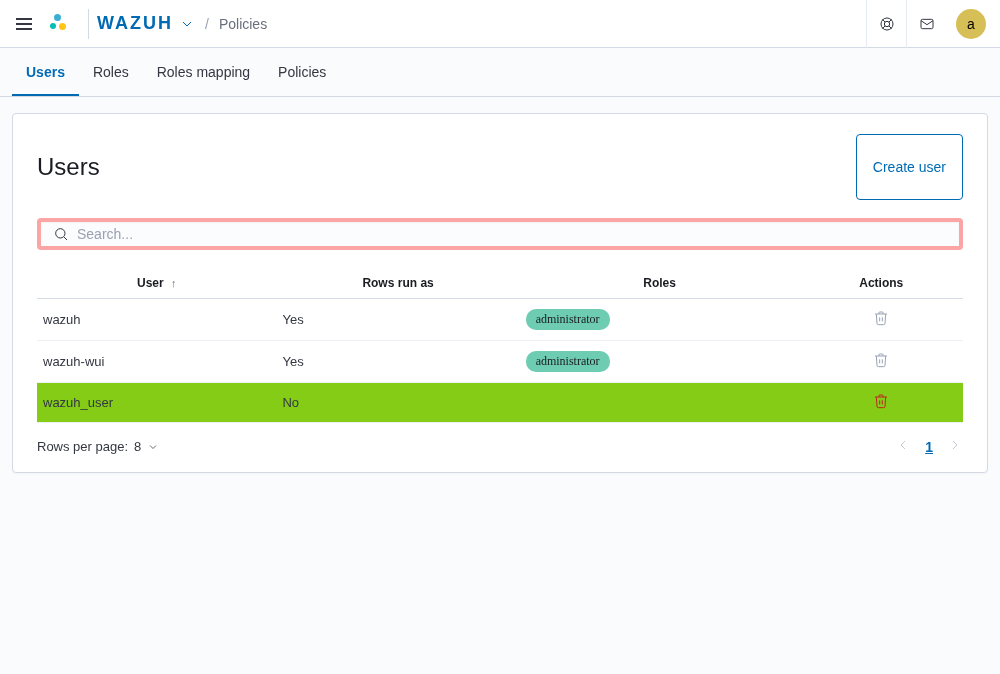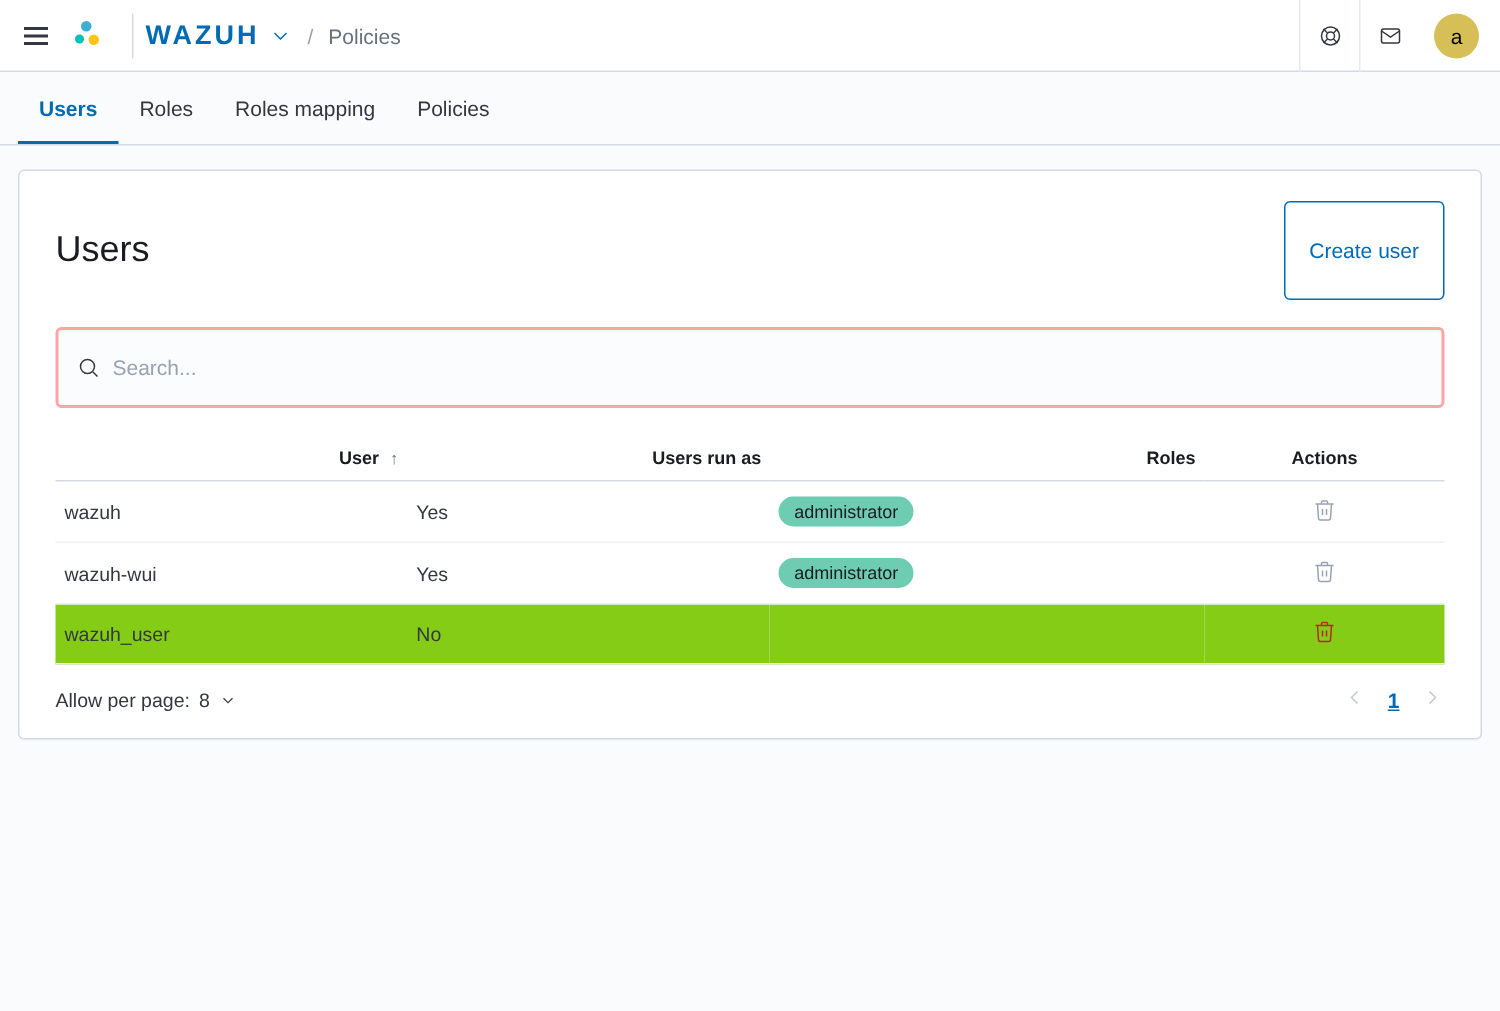--- a/index.html
+++ b/index.html
@@ -79,39 +79,39 @@
     box-shadow: 0 1px 2px rgba(0,0,0,0.03);
   }
   .panel-head { display:flex; align-items:center; justify-content:space-between; }
   .panel-title { font-size:24px; font-weight:500; color:#1a1c21; }
   .btn-outline {
     border:1px solid #006bb4; color:#006bb4; background:#fff; border-radius:4px;
     padding:24px 16px; font-size:14px; cursor:pointer;
   }
   .search-wrap {
     margin-top:18px; display:flex; align-items:center; gap:8px;
-    border:2px solid #fca5a5; background:#fbfcfd; border-radius:4px; padding:17px 12px;
+    border:4px solid #fca5a5; background:#fbfcfd; border-radius:4px; padding:4px 12px;
     box-shadow: inset 0 1px 2px rgba(0,0,0,0.04);
   }
   .search-wrap input {
     border:none; background:transparent; outline:none; flex:1; font-size:14px; color:#343741;
   }
   .search-wrap input::placeholder { color:#98a2b3; }
   table.data { width:100%; border-collapse:collapse; margin-top:18px; }
   table.data th {
-    text-align:right; font-size:12px; font-weight:700; color:#1a1c21;
+    text-align:center; font-size:12px; font-weight:700; color:#1a1c21;
     padding:8px 6px; border-bottom:1px solid #d3dae6;
   }
   table.data th:last-child, table.data td:last-child { text-align:center; }
   table.data td {
     padding:10px 6px; border-bottom:1px solid #eef0f5; font-size:13px; color:#343741;
   }
   tr.hover td { background:#84cc16; }
   .badge {
-    display:inline-block; background:#6dccb1; color:#1a1c21; padding:3px 10px; border-radius:10px; font-size:12px;
+    display:inline-block; background:#6dccb1; color:#1a1c21; padding:3px 10px; border-radius:10px; font-size:12px;font-family:Liberation Serif, serif;
   }
   .trash { color:#98a2b3; cursor:pointer; display:inline-flex; }
   tr.hover .trash { color:#bd271e; }
   .table-foot {
     display:flex; align-items:center; justify-content:space-between; margin-top:14px;
   }
   .rows-sel { display:flex; align-items:center; gap:6px; font-size:13px; color:#343741; cursor:pointer;}
   .pager { display:flex; align-items:center; gap:14px; }
   .pager .pg-arrow { color:#c2c7d0; cursor:default; }
   .pager .current { color:#006bb4; font-weight:700; text-decoration:underline; cursor:pointer;}
@@ -184,21 +184,21 @@
     <input type="text" placeholder="Search..." style="">
   </div>
 
   <table class="data">
     <thead>
       <tr>
         <th>
           <span>User</span>
           <span class="sort-arrow">↑</span>
         </th>
-        <th><span>Users run as</span></th>
+        <th><span>Rows run as</span></th>
         <th><span>Roles</span></th>
         <th><span>Actions</span></th>
       </tr>
     </thead>
     <tbody>
         <tr>
           <td>wazuh</td>
           <td>Yes</td>
           <td><span class="badge">administrator</span></td>
           <td><span class="trash">
@@ -237,21 +237,21 @@
                 <path d="M14 11v6"></path>
                 <path d="M9 6V4a1 1 0 0 1 1-1h4a1 1 0 0 1 1 1v2"></path>
               </svg>
             </span></td>
         </tr>
       </tbody>
   </table>
 
   <div class="table-foot">
     <div class="rows-sel">
-      <span>Allow per page:</span>
+      <span>Rows per page:</span>
       <span>8</span>
       <svg class="icon" style="width:12px;height:12px" viewBox="0 0 24 24">
           <polyline points="6 9 12 15 18 9"></polyline>
         </svg>
     </div>
     <div class="pager">
       <span class="pg-arrow">
         <svg class="icon" viewBox="0 0 24 24">
             <polyline points="15 18 9 12 15 6"></polyline>
           </svg>

